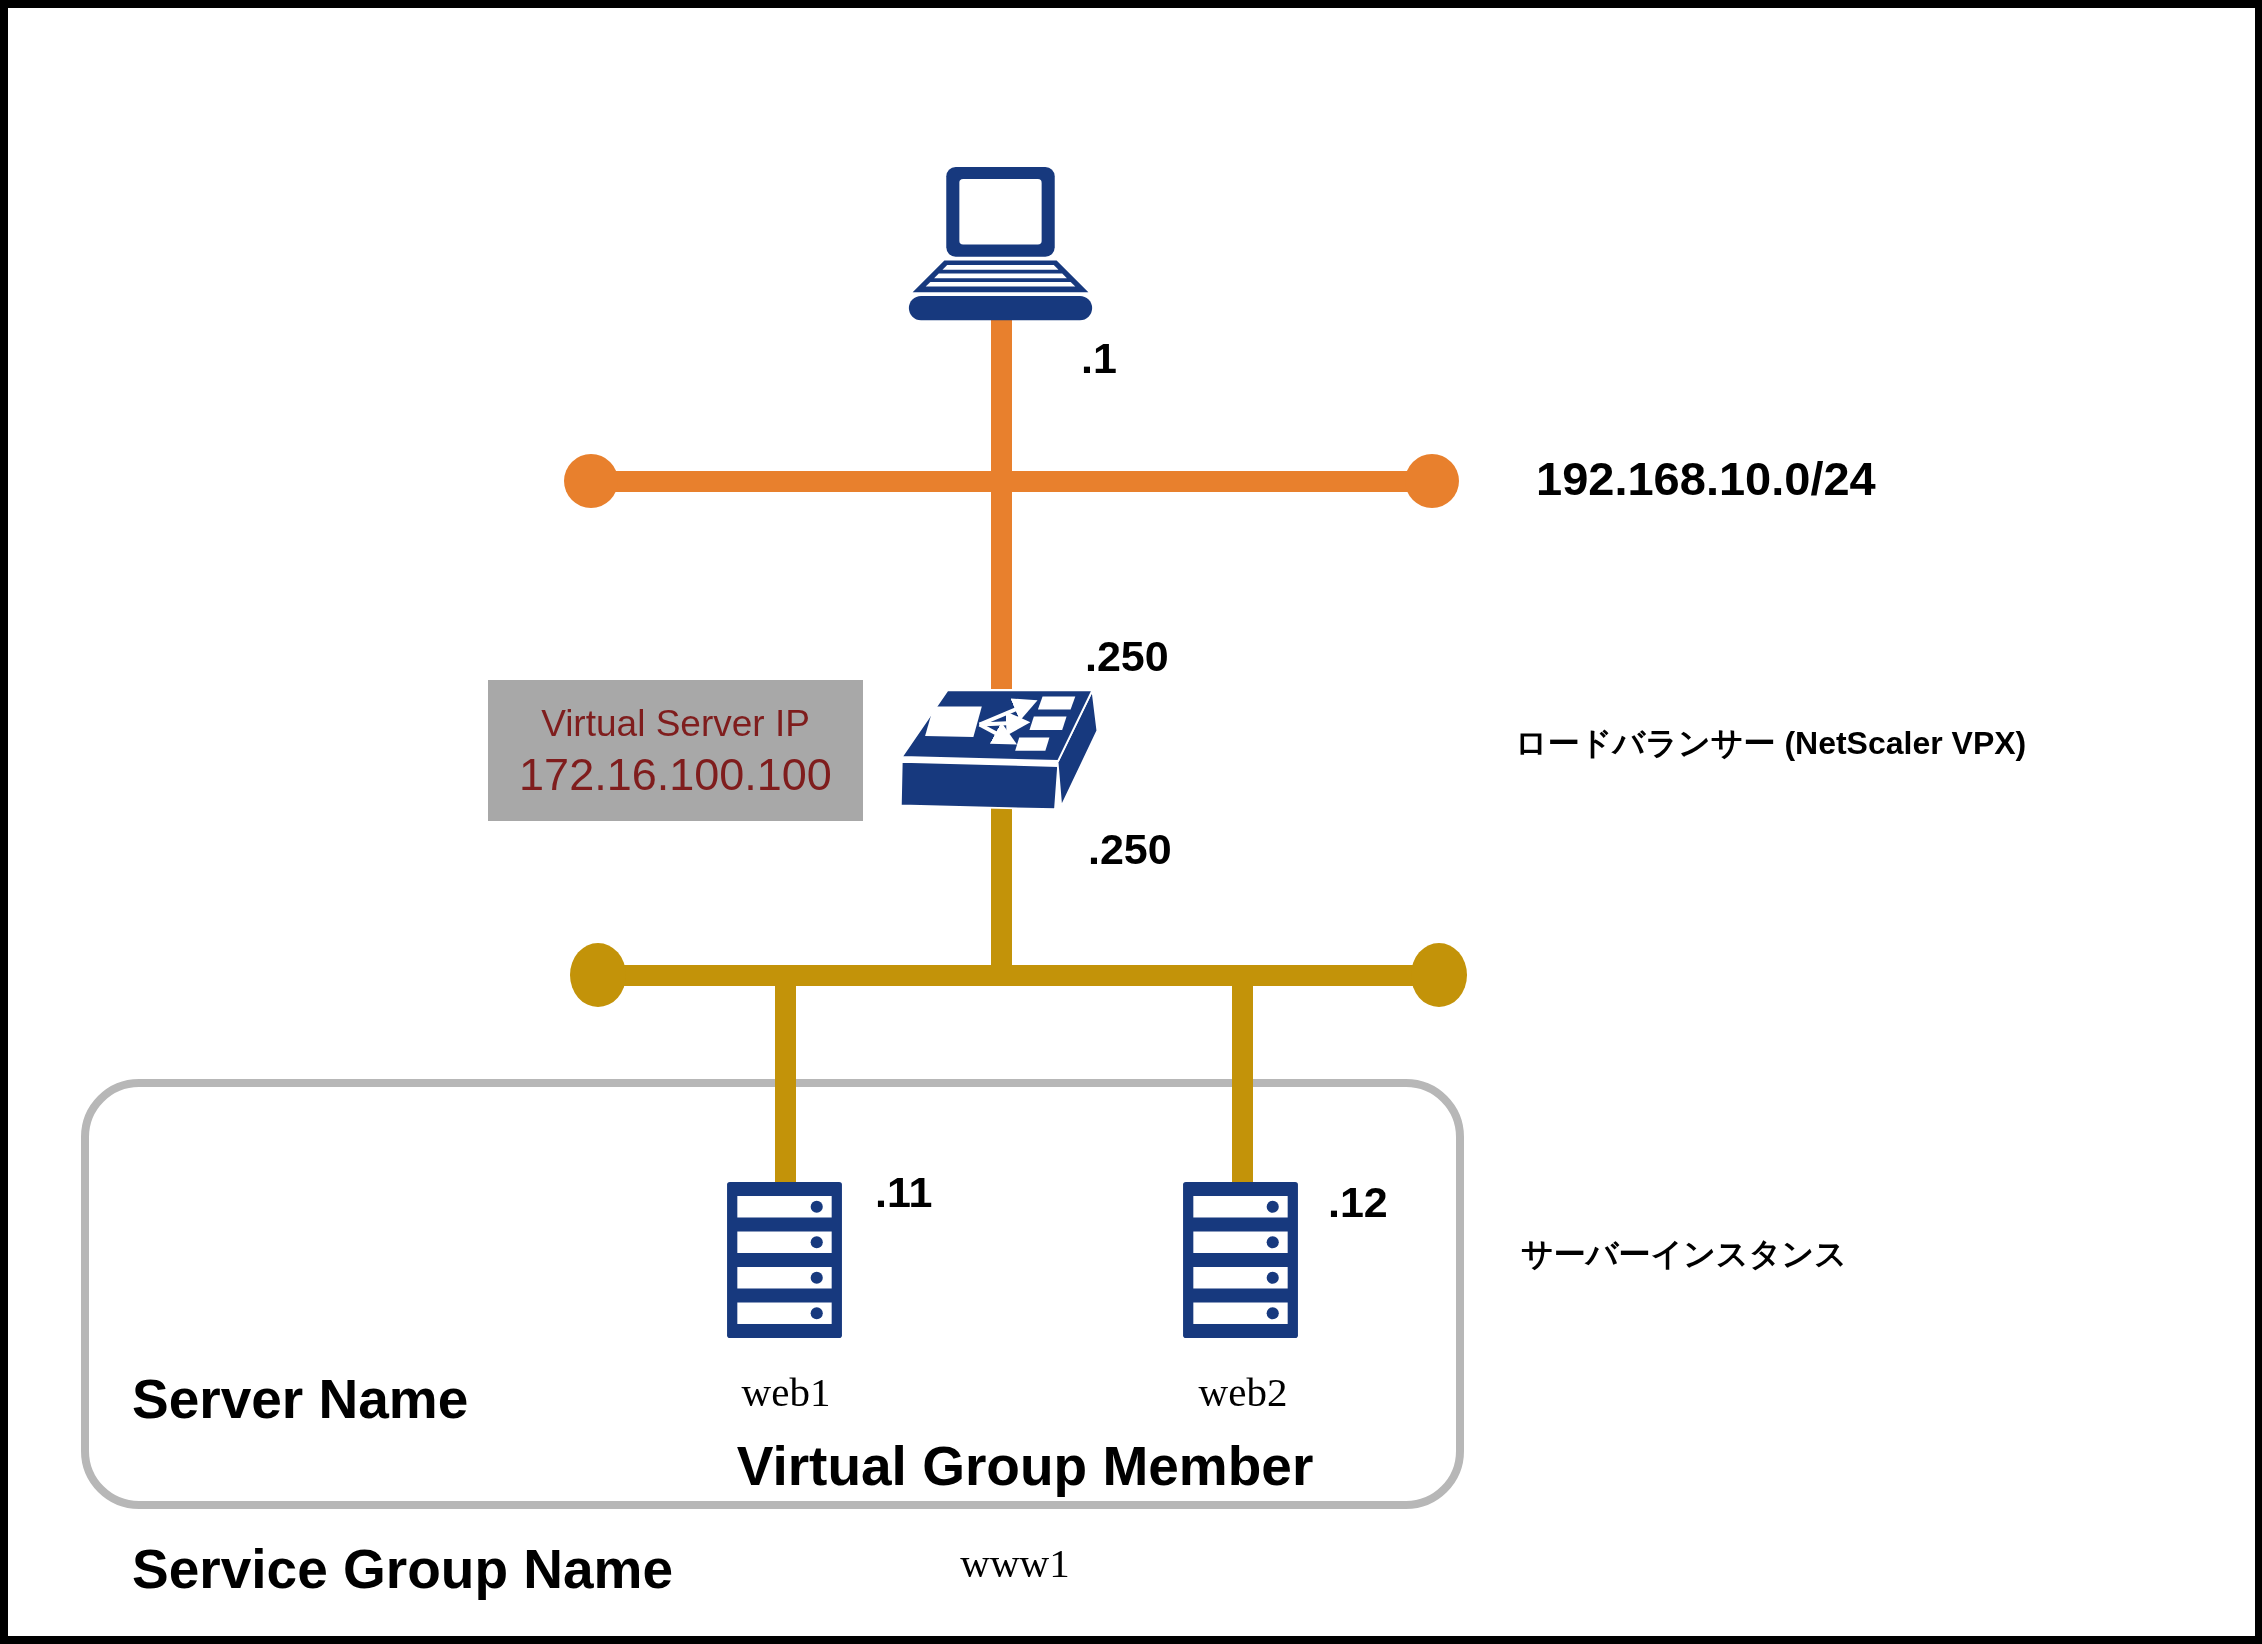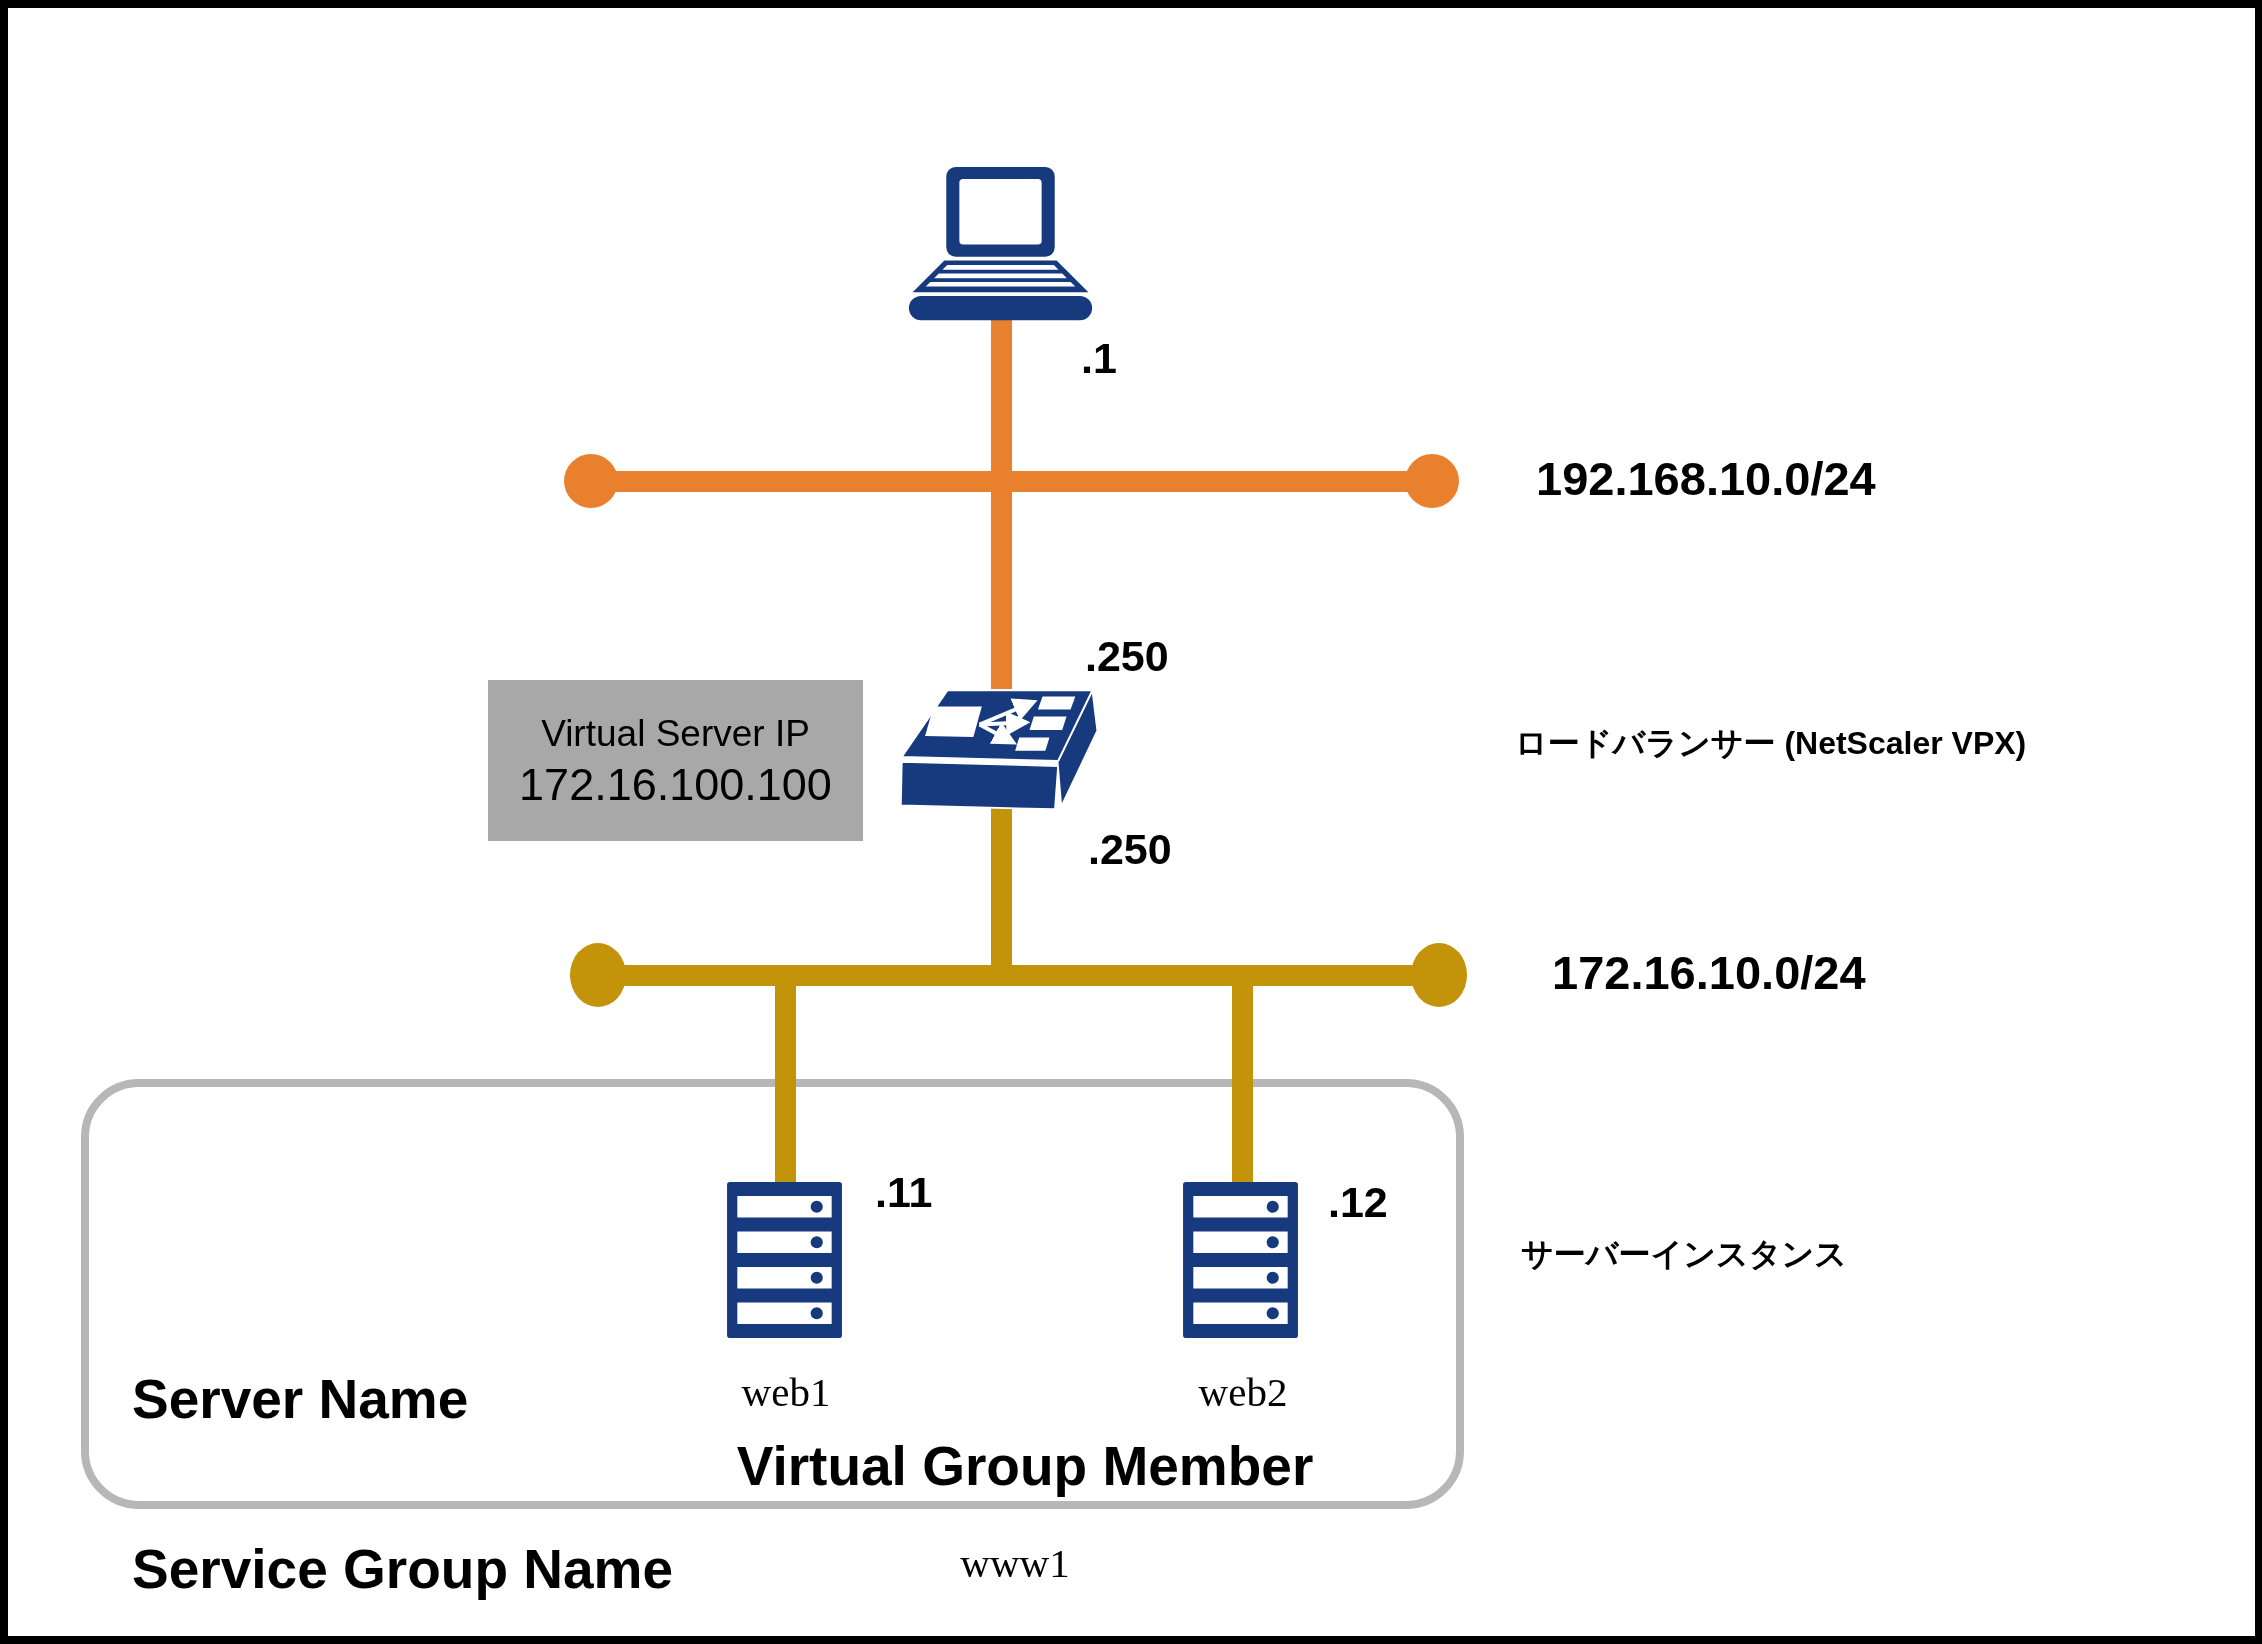--- a/index.html
+++ b/index.html
@@ -27,22 +27,22 @@
   
   .lbl{position:absolute;color:var(--text-black);white-space:nowrap;}
   .ip-octet{font-size:43px;font-weight:bold;}
   .cidr{font-size:47px;font-weight:bold;margin-left:43px;}
   .jp{font-size:32px;font-weight:bold;}
   .bold-row{font-size:55px;font-weight:bold;}
   .plain-row{font-size:41px;font-weight:normal;font-family:Liberation Serif, serif;}
   .centerx{transform:translateX(-50%);}
   
   .vip-box{
-    position:absolute;left:480px;top:672px;width:375px;height:161px;
-    background:var(--vip-box-gray);color:#000000;display:flex;flex-direction:column;
+    position:absolute;left:480px;top:672px;width:375px;height:141px;
+    background:var(--vip-box-gray);color:#7f1d1d;display:flex;flex-direction:column;
     align-items:center;justify-content:center;gap:10px;text-align:center;
   }
   .vip-title{font-size:37px;line-height:1;}
   .vip-ip{font-size:45px;line-height:1;}
   
   .group-box{
     position:absolute;left:73px;top:1071px;width:1383px;height:430px;
     border:8.4px solid var(--group-border-gray);border-radius:58px;background:transparent;
     z-index:1;
   }
@@ -127,21 +127,20 @@
   <div class="vip-box z2">
     <div class="vip-title">Virtual Server IP</div>
     <div class="vip-ip">172.16.100.100</div>
   </div>
 
   <div class="lbl ip-octet z4" style="left:1073px;top:326px;">.1</div>
   <div class="lbl cidr z4" style="left:1485px;top:443px;">192.168.10.0/24</div>
   <div class="lbl ip-octet z4" style="left:1077px;top:624px;">.250</div>
   <div class="lbl jp z4" style="left:1507px;top:714px;">ロードバランサー (NetScaler VPX)</div>
   <div class="lbl ip-octet z4" style="left:1080px;top:817px;">.250</div>
-  <div class="lbl cidr z4" style="left:1501px;top:937px;">172.16.10.0/24</div>
   <div class="lbl ip-octet z4" style="left:867px;top:1160px;">.11</div>
   <div class="lbl ip-octet z4" style="left:1320px;top:1160px;margin-top:10px;">.12</div>
   <div class="lbl jp z4" style="left:1513px;top:1225px;">サーバーインスタンス</div>
 
   <div class="lbl bold-row z4" style="left:124px;top:1359px;">Server Name</div>
   <div class="lbl plain-row centerx z4" style="left:778px;top:1360px;">web1</div>
   <div class="lbl plain-row centerx z4" style="left:1235px;top:1360px;">web2</div>
   <div class="lbl bold-row centerx z4" style="left:1017px;top:1426px;">Virtual Group Member</div>
   <div class="lbl bold-row z4" style="left:124px;top:1529px;">Service Group Name</div>
   <div class="lbl plain-row centerx z4" style="left:1007px;top:1531px;">www1</div>

